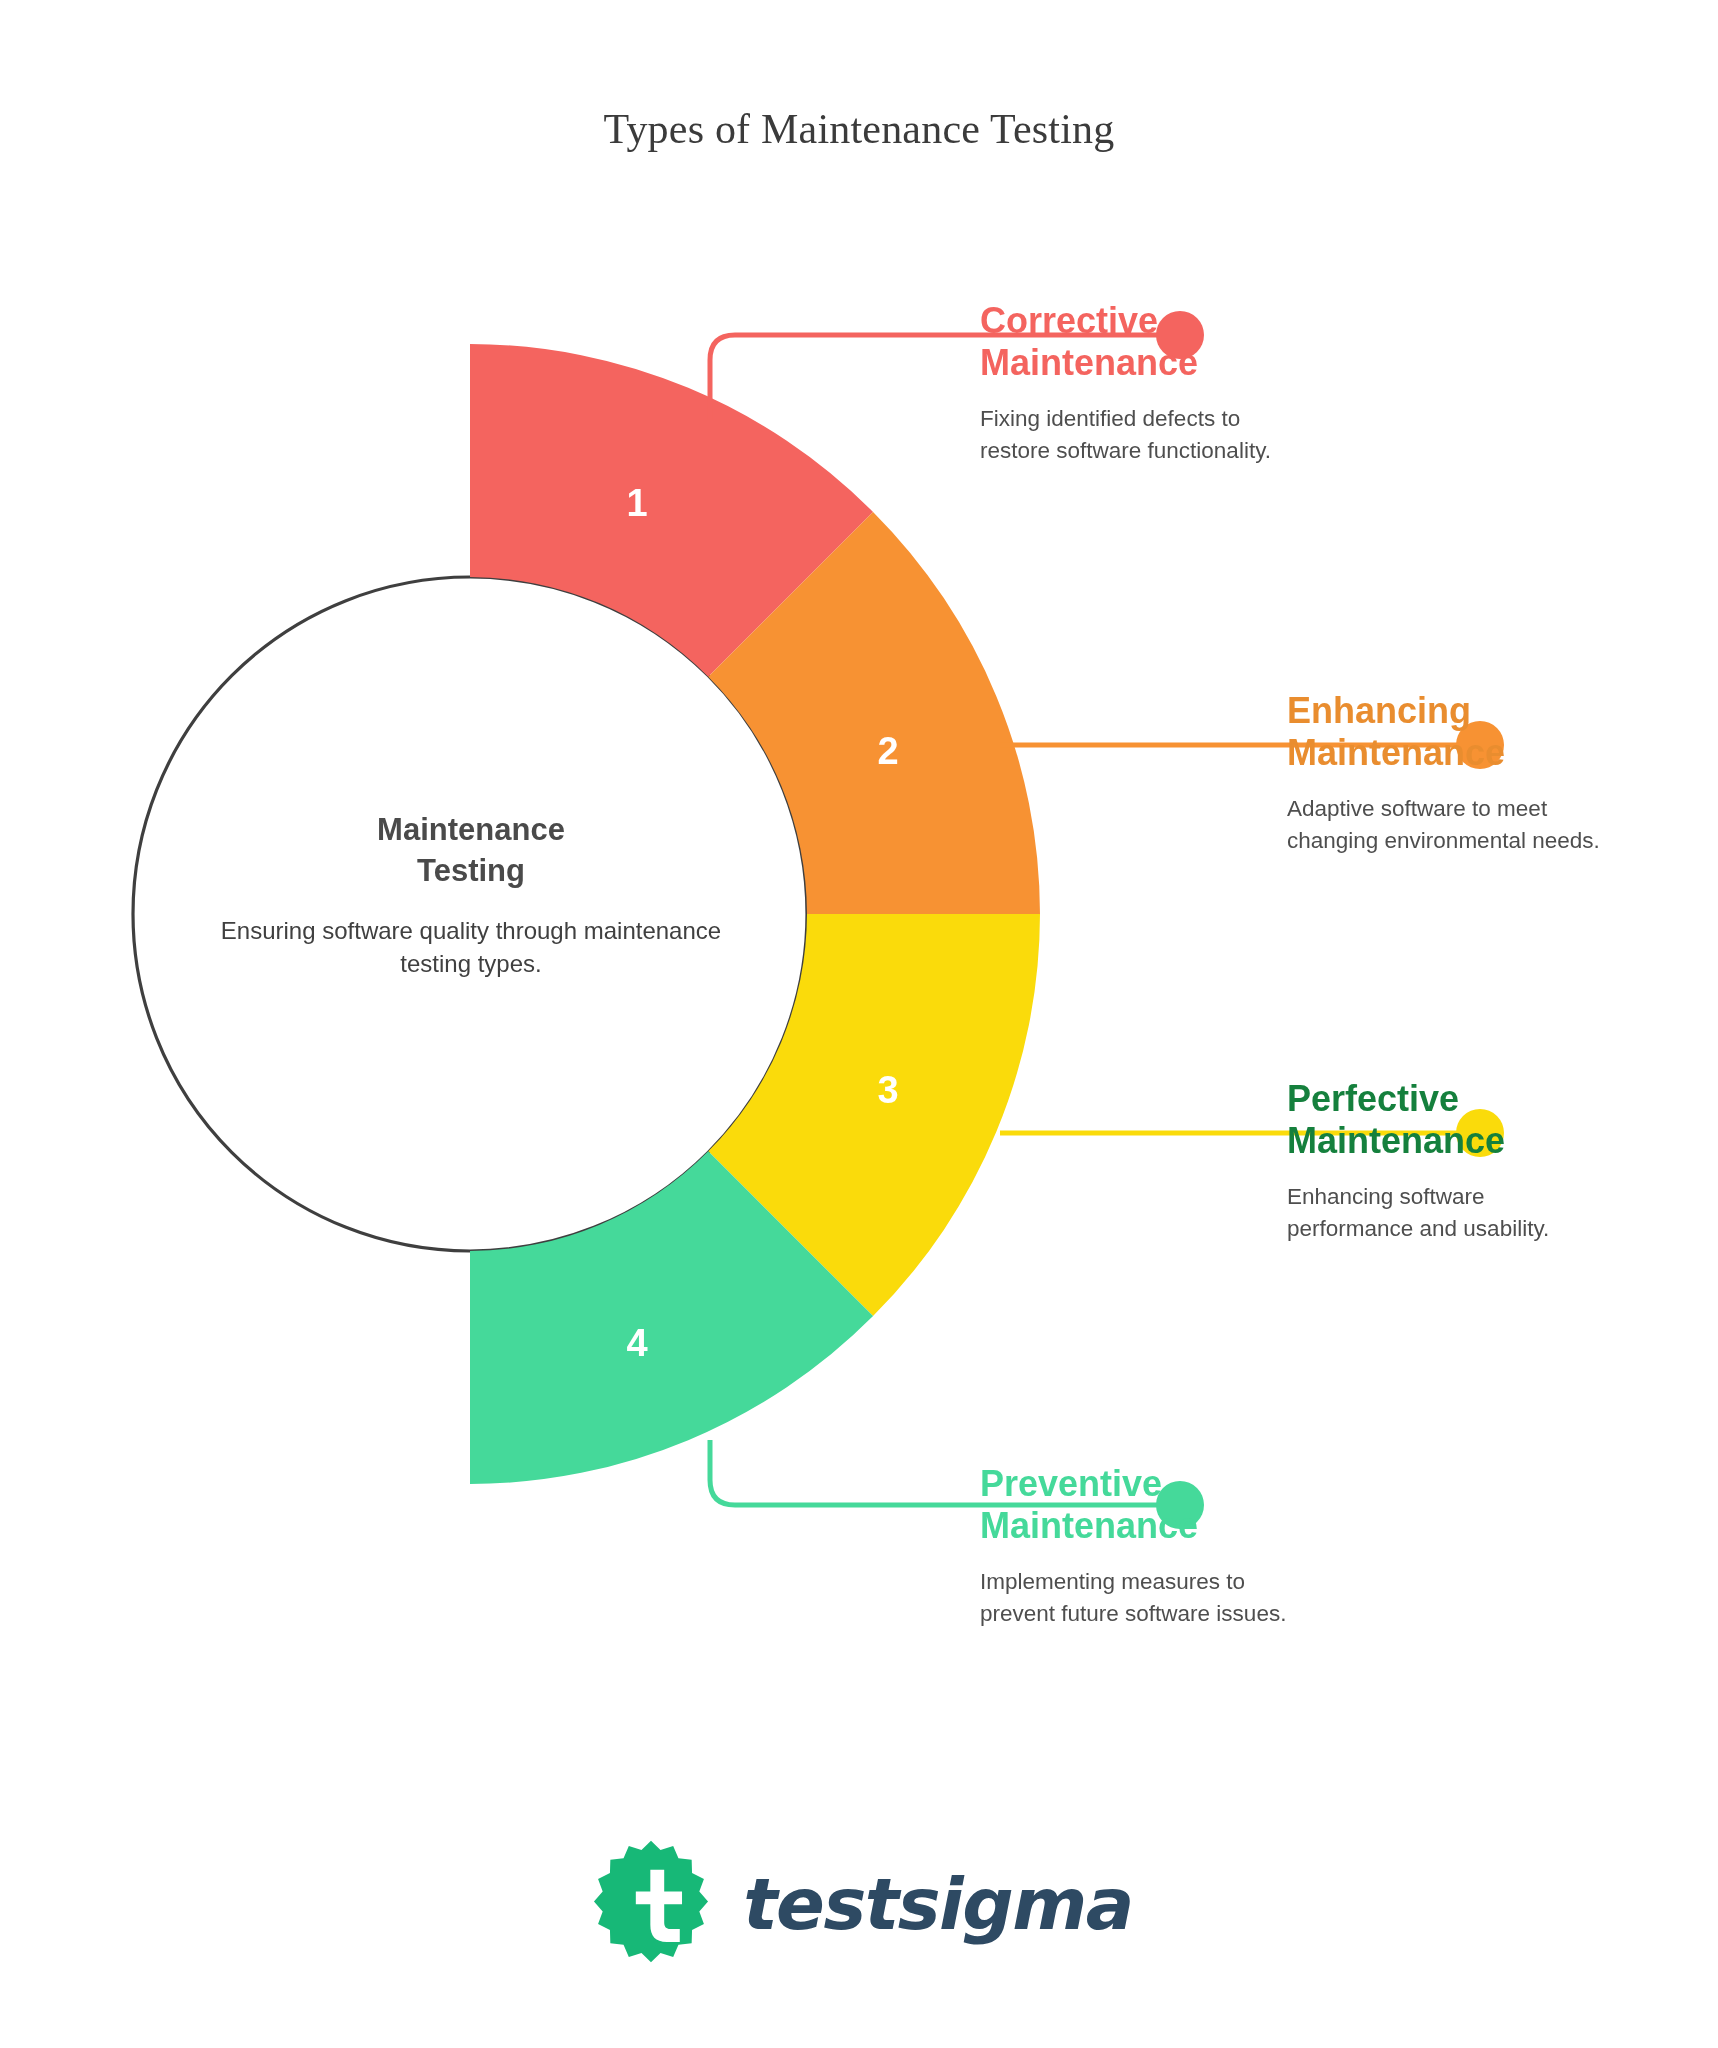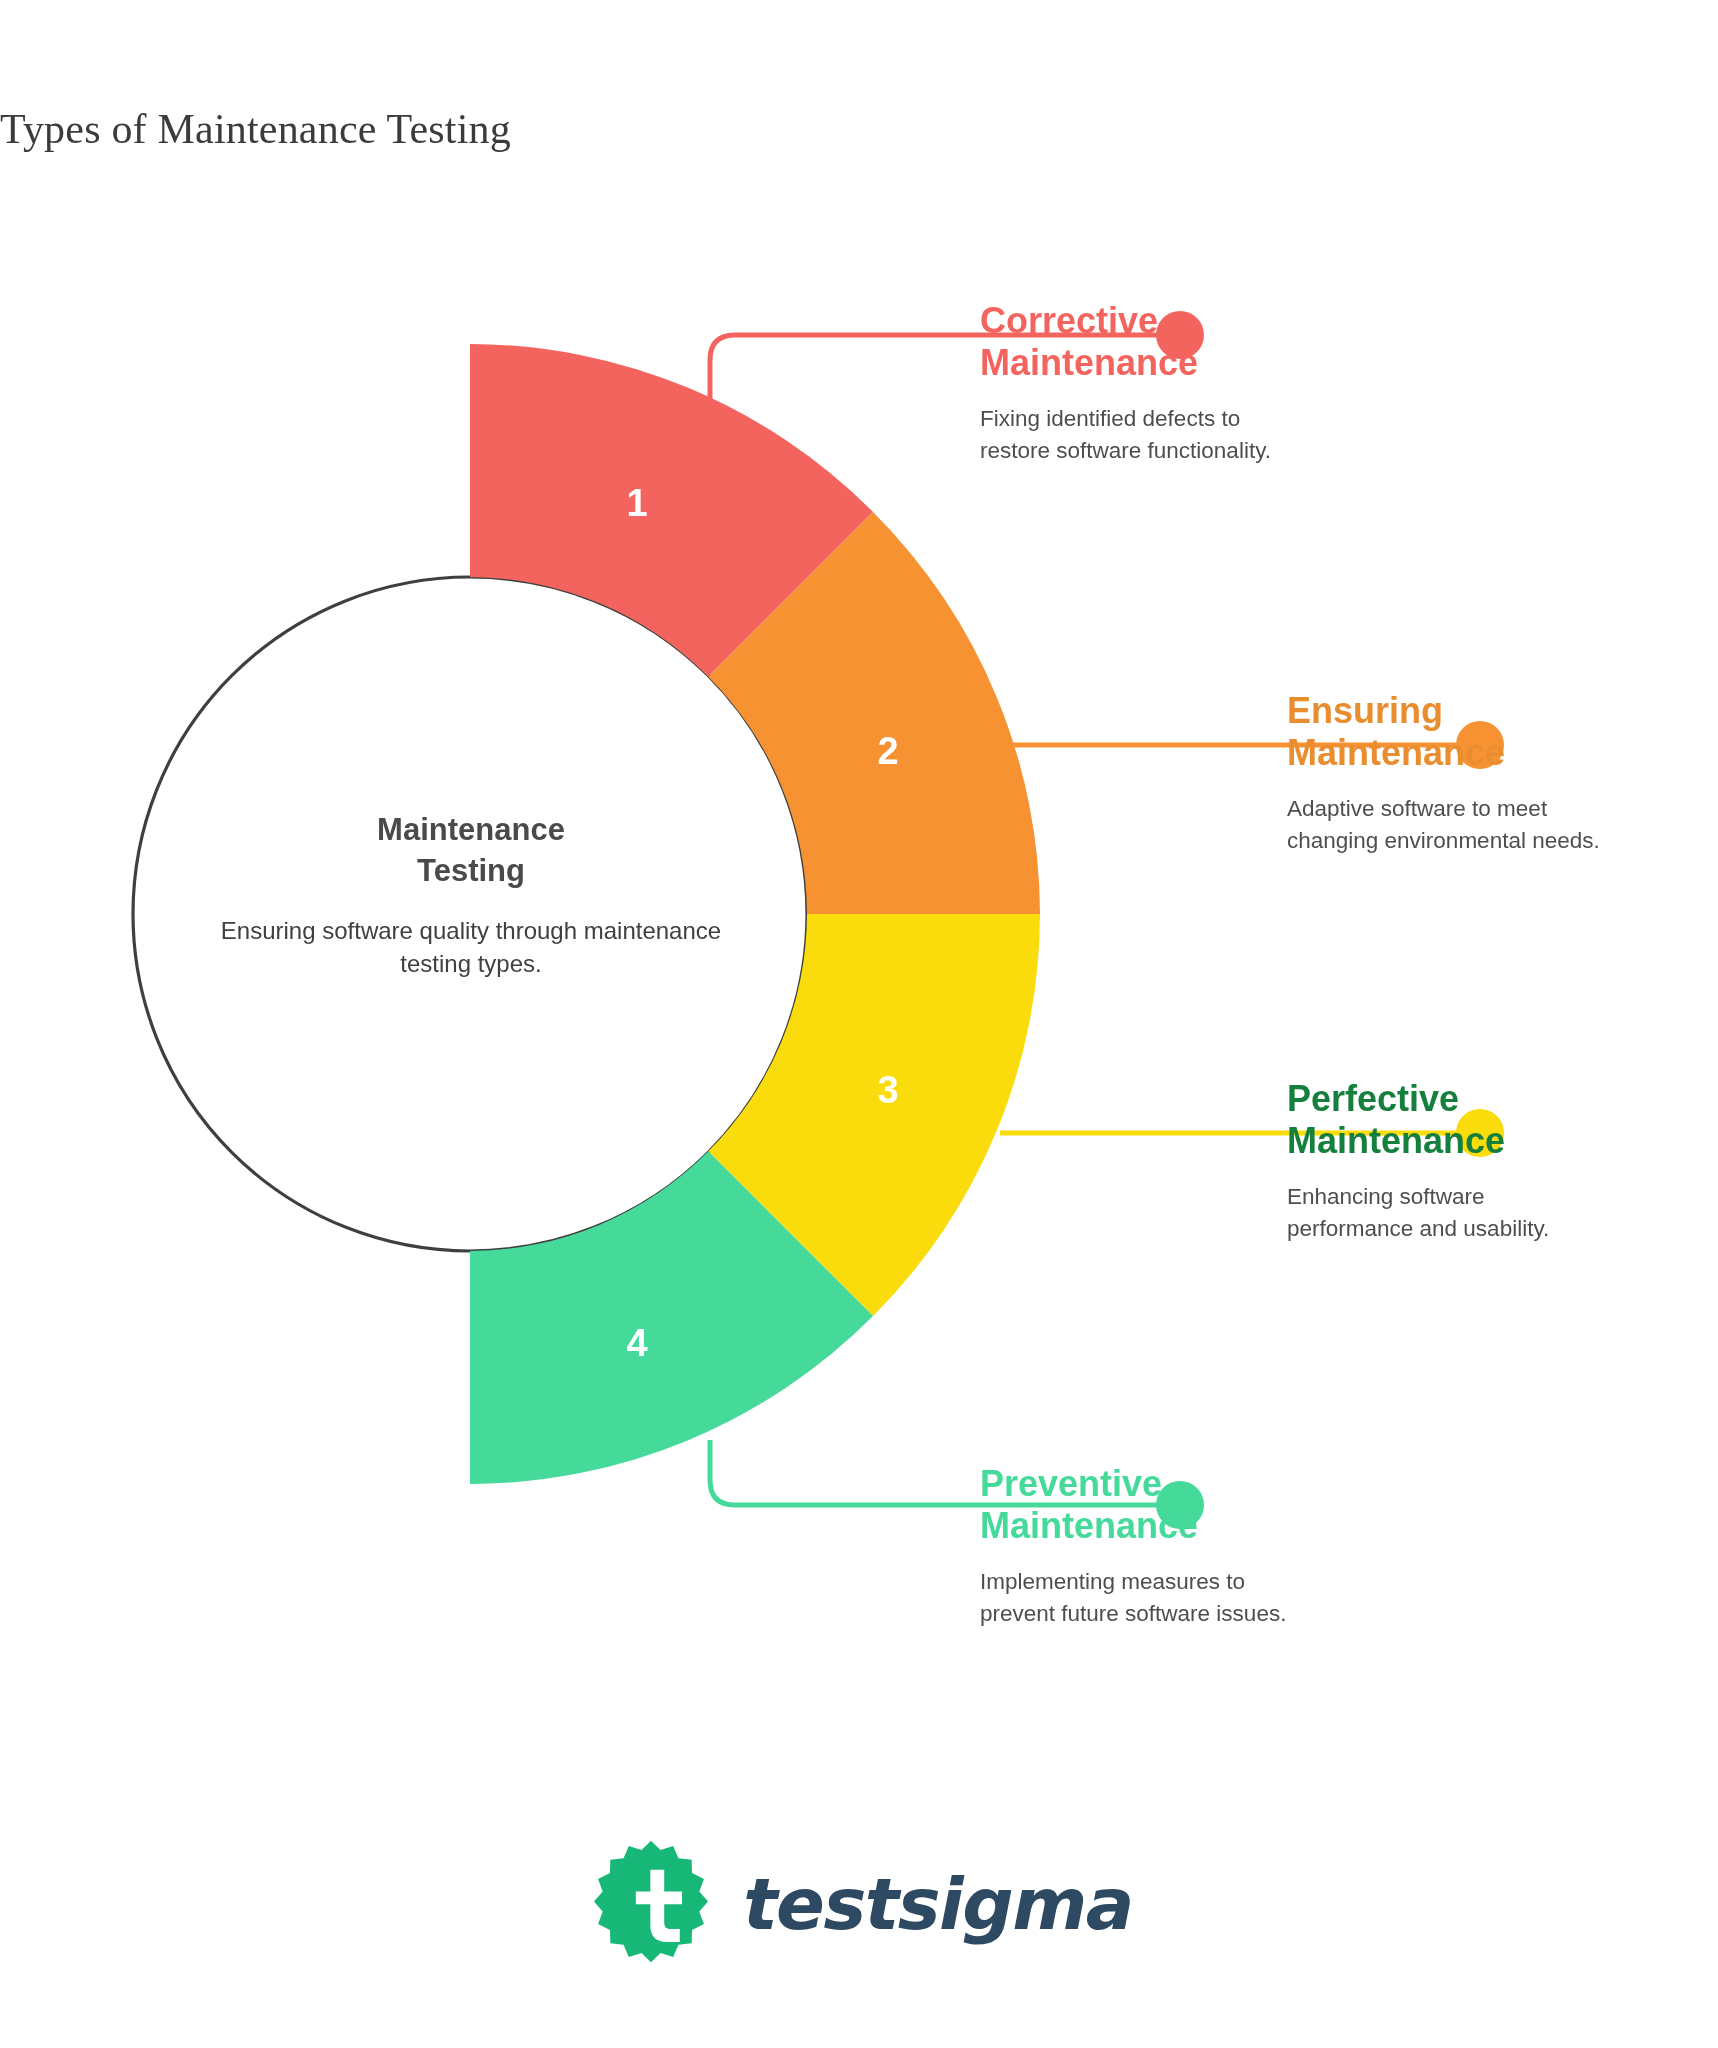--- a/index.html
+++ b/index.html
@@ -13,20 +13,21 @@
     position: relative;
     font-family: "Liberation Sans", sans-serif;
     overflow: hidden;
   }
 
   #page-title {
     position: absolute;
     top: 105px;
     left: 0;
     width: 1718px;
+    text-align: center;
     font-family: "Liberation Serif", serif;
     font-size: 42px;
     font-weight: 400;
     color: #3b3b3b;
     letter-spacing: 0.2px;
   }
 
   .stage {
     position: absolute;
     top: 0;
@@ -185,21 +186,21 @@
   <div class="callout" id="callout-1">
     <div class="callout-title" style="color:#F4645F">
       <span>Corrective</span><br>
       <span>Maintenance</span>
     </div>
     <div class="callout-desc">Fixing identified defects to restore software functionality.</div>
   </div>
 
   <div class="callout" id="callout-2">
     <div class="callout-title" style="color:#E98D2F">
-      <span>Ensuring</span><br>
+      <span>Enhancing</span><br>
       <span>Maintenance</span>
     </div>
     <div class="callout-desc">Adaptive software to meet changing environmental needs.</div>
   </div>
 
   <div class="callout" id="callout-3">
     <div class="callout-title" style="color:#15803d">
       <span>Perfective</span><br>
       <span>Maintenance</span>
     </div>

